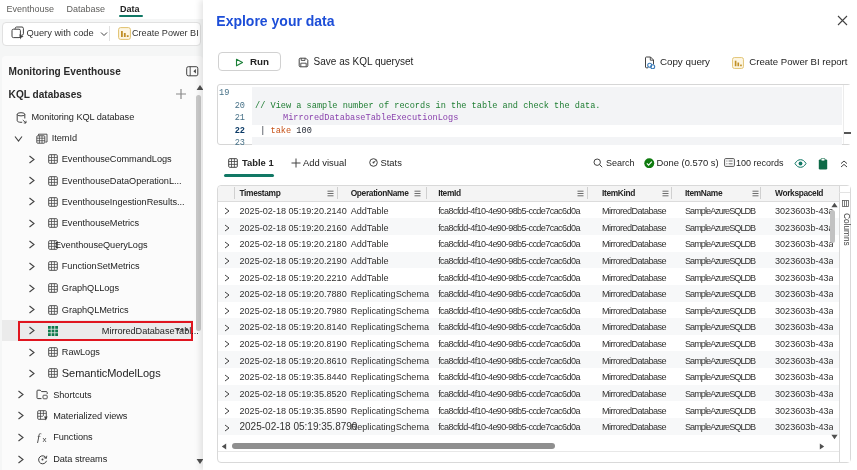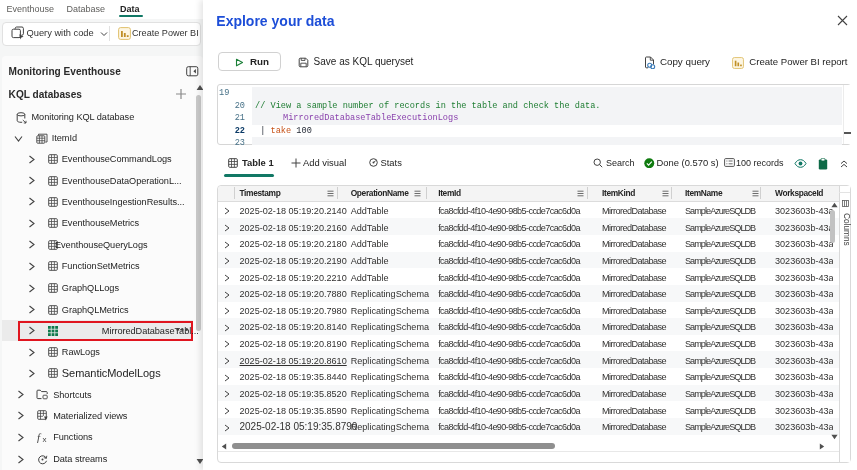--- a/index.html
+++ b/index.html
@@ -394,21 +394,21 @@
 <div class="ab" style="left:239.5px;top:336.1px;font-size:9.1px;line-height:16.65px;color:#323130;">2025-02-18 05:19:20.8190</div>
 <div class="ab" style="left:350.7px;top:336.1px;font-size:9.1px;line-height:16.65px;color:#323130;">ReplicatingSchema</div>
 <div class="ab" style="left:438.2px;top:336.1px;font-size:9.1px;line-height:16.65px;color:#323130;letter-spacing:-0.6px;">fca8cfdd-4f10-4e90-98b5-ccde7cac6d0a</div>
 <div class="ab" style="left:602.0px;top:336.1px;font-size:9.1px;line-height:16.65px;color:#323130;letter-spacing:-0.55px;">MirroredDatabase</div>
 <div class="ab" style="left:685.0px;top:336.1px;font-size:9.1px;line-height:16.65px;color:#323130;letter-spacing:-0.95px;">SampleAzureSQLDB</div>
 <div class="ab" style="left:775.0px;top:336.1px;width:57.5px;overflow:hidden;font-size:9.1px;line-height:16.65px;color:#323130;">3023603b-43a5</div>
 <div class="ab" style="left:217.8px;top:351.4px;width:621.3px;height:16.65px;background:#f7f8f9;"></div>
 <svg class="ab" style="left:223.8px;top:357.1px;" width="6" height="8" viewBox="0 0 6 8" fill="none" stroke="#424242" stroke-width="1">
     <path d="M1 1 L5 4 L1 7"></path>
   </svg>
-<div class="ab" style="left:239.5px;top:352.8px;font-size:9.1px;line-height:16.65px;color:#323130;text-decoration:underline;">2025-02-18 05:19:20.8610</div>
+<div class="ab" style="left:239.5px;top:352.8px;font-size:9.1px;line-height:16.65px;color:#323130;">2025-02-18 05:19:20.8610</div>
 <div class="ab" style="left:350.7px;top:352.8px;font-size:9.1px;line-height:16.65px;color:#323130;">ReplicatingSchema</div>
 <div class="ab" style="left:438.2px;top:352.8px;font-size:9.1px;line-height:16.65px;color:#323130;letter-spacing:-0.6px;">fca8cfdd-4f10-4e90-98b5-ccde7cac6d0a</div>
 <div class="ab" style="left:602.0px;top:352.8px;font-size:9.1px;line-height:16.65px;color:#323130;letter-spacing:-0.55px;">MirroredDatabase</div>
 <div class="ab" style="left:685.0px;top:352.8px;font-size:9.1px;line-height:16.65px;color:#323130;letter-spacing:-0.95px;">SampleAzureSQLDB</div>
 <div class="ab" style="left:775.0px;top:352.8px;width:57.5px;overflow:hidden;font-size:9.1px;line-height:16.65px;color:#323130;">3023603b-43a5</div>
 <svg class="ab" style="left:223.8px;top:373.7px;" width="6" height="8" viewBox="0 0 6 8" fill="none" stroke="#424242" stroke-width="1">
     <path d="M1 1 L5 4 L1 7"></path>
   </svg>
 <div class="ab" style="left:239.5px;top:369.4px;font-size:9.1px;line-height:16.65px;color:#323130;">2025-02-18 05:19:35.8440</div>
 <div class="ab" style="left:350.7px;top:369.4px;font-size:9.1px;line-height:16.65px;color:#323130;">ReplicatingSchema</div>

